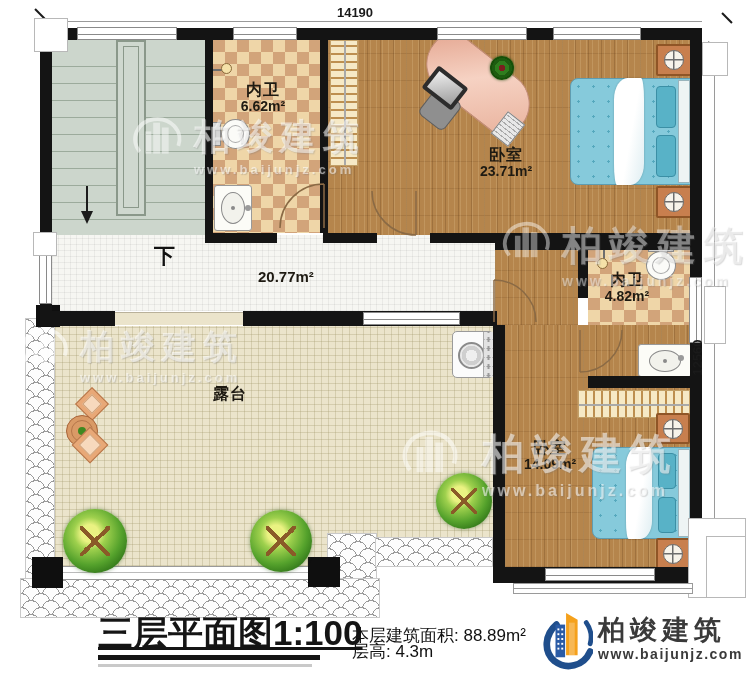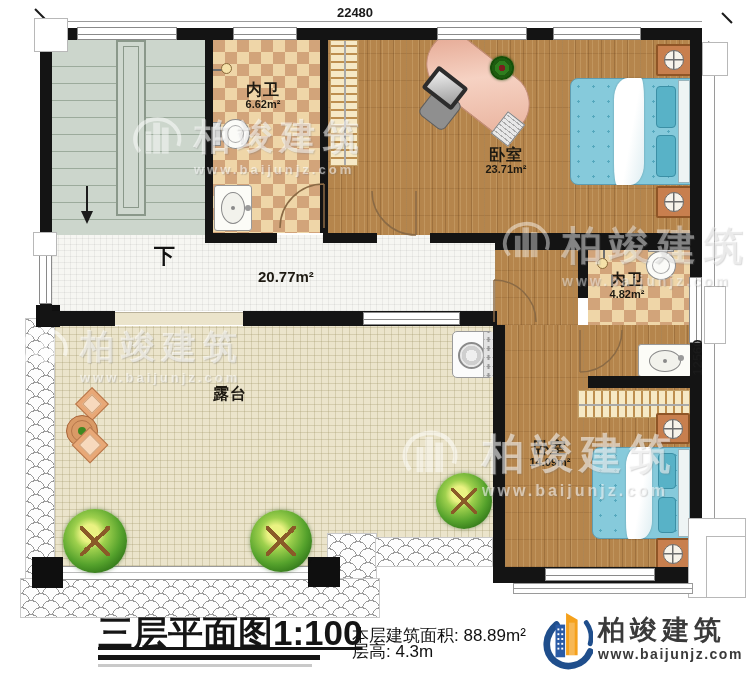--- a/index.html
+++ b/index.html
@@ -87,21 +87,21 @@
                 linear-gradient(-45deg,transparent 45%,#8a5a28 45% 55%,transparent 55%);}
   .chair-td{position:absolute;background:#e8a877;border:1.5px solid #b5764a;transform:rotate(45deg);box-sizing:border-box;}
   .chair-td::before{content:"";position:absolute;inset:4px;background:#f7d9bd;border:1px solid #cfa077;}
   .table-td{position:absolute;border-radius:50%;background:#d99a66;border:1.5px solid #a9653a;box-sizing:border-box;}
   .table-td::before{content:"";position:absolute;inset:4px;border:1px solid #b5764a;border-radius:50%;}
   .table-td::after{content:"";position:absolute;left:50%;top:50%;width:8px;height:8px;transform:translate(-50%,-50%);background:#3f8820;border-radius:50%;}
   .doorsvg{position:absolute;overflow:visible;}
   
   .room-label{position:absolute;text-align:center;font-weight:bold;color:#1e1a12;line-height:1.05;}
   .room-name{font-size:16px;letter-spacing:1px;}
-  .room-area{font-size:11px;}
+  .room-area{font-size:14px;}
   .hall-area{position:absolute;font-weight:bold;font-size:15px;color:#1e1a12;}
   .stair-label{position:absolute;font-weight:bold;font-size:21px;color:#111;}
   .dim-text{position:absolute;font-weight:bold;font-size:13px;color:#1a1a1a;text-align:center;}
   .dim-line{position:absolute;background:#9a9a9a;}
   .tick{position:absolute;width:14px;height:2px;background:#1a1a1a;transform:rotate(45deg);}
   .sill{position:absolute;background:#fff;border:1px solid #9a9a9a;box-sizing:border-box;}
   .sill::before{content:"";position:absolute;left:0;right:0;top:45%;height:1px;background:#9a9a9a;}
   
   .wm{position:absolute;display:flex;align-items:flex-start;gap:6px;pointer-events:none;}
   .wm-col{display:flex;flex-direction:column;}
@@ -265,21 +265,21 @@
   </div>
   <div class="room-label" style="left:200px;top:372px;width:60px;margin-top:14px;">
     <div class="room-name">露台</div>
   </div>
   <div class="stair-label" style="left:154px;top:242px;">下</div>
   <div class="hall-area" style="left:258px;top:268px;">20.77m²</div>
 
   <div class="dim-line" style="left:42px;top:21px;width:660px;height:1px;"></div>
   <div class="tick" style="left:33px;top:13px;"></div>
   <div class="tick" style="left:720px;top:17px;"></div>
-  <div class="dim-text" style="left:300px;top:5px;width:110px;">22480</div>
+  <div class="dim-text" style="left:300px;top:5px;width:110px;">14190</div>
   <div class="dim-line" style="left:714px;top:50px;width:1px;height:525px;"></div>
   <div class="tick" style="left:706px;top:46px;"></div>
   <div class="tick" style="left:706px;top:568px;"></div>
   <div class="dim-text" style="left:662px;top:350px;width:70px;transform:rotate(-90deg);">12560</div>
 
   <div class="extbox" style="left:34px;top:18px;width:34px;height:34px;"></div>
   <div class="extbox" style="left:33px;top:232px;width:24px;height:24px;"></div>
   <div class="extbox" style="left:702px;top:42px;width:26px;height:34px;"></div>
   <div class="extbox" style="left:704px;top:286px;width:22px;height:58px;"></div>
   <div class="extbox" style="left:688px;top:518px;width:58px;height:80px;"></div>

